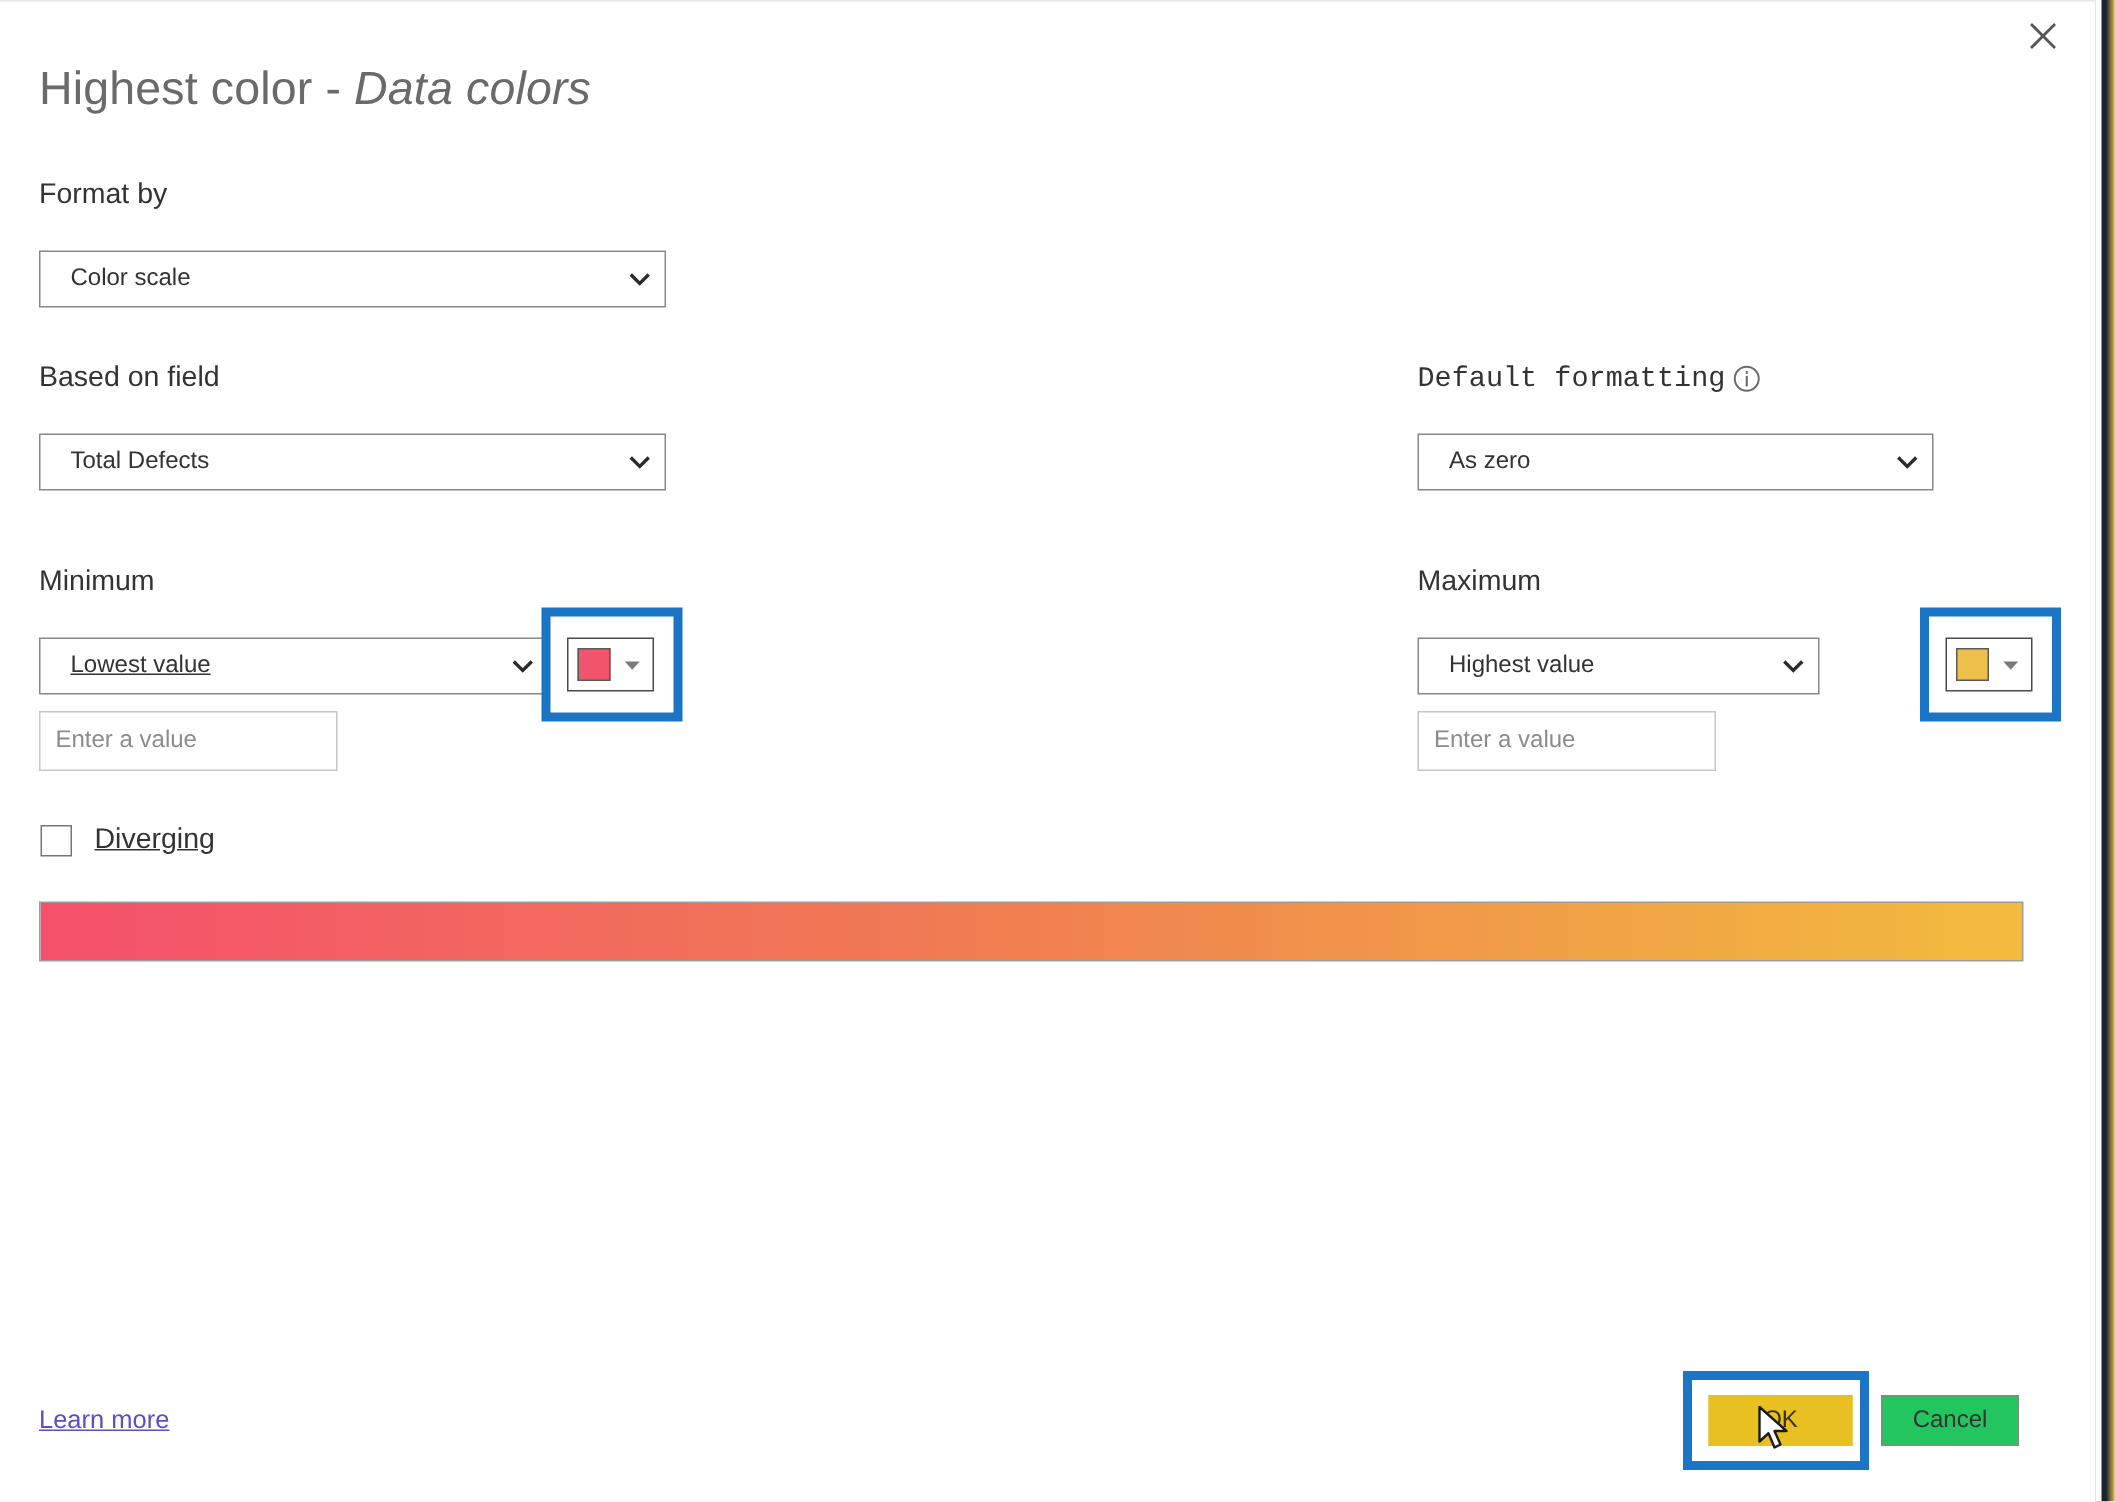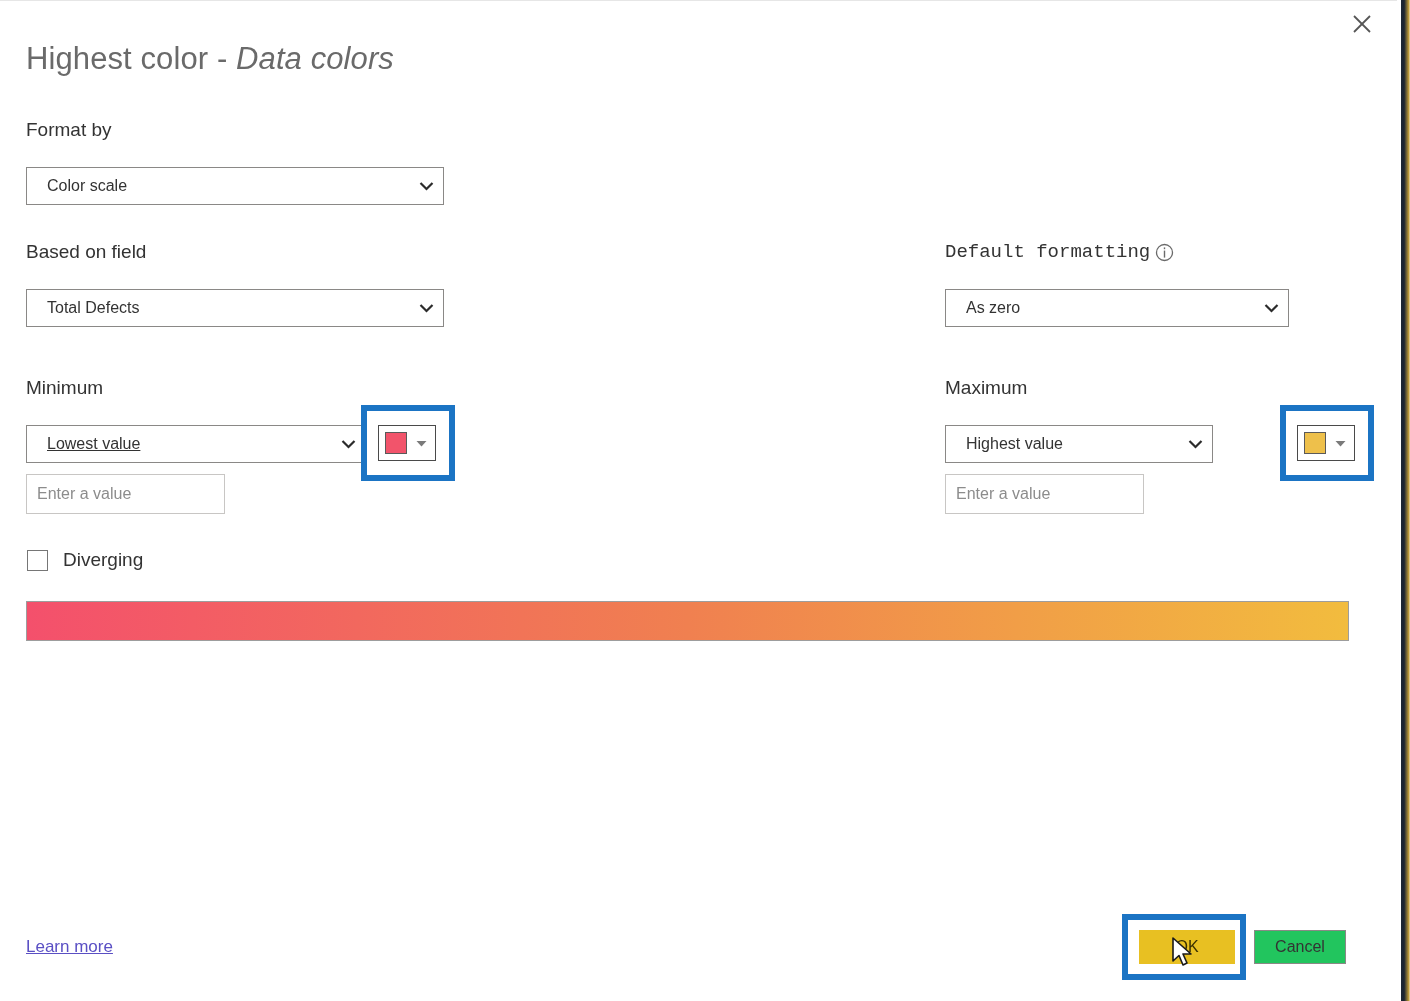--- a/index.html
+++ b/index.html
@@ -173,20 +173,21 @@
     height: 21px;
     box-sizing: border-box;
     border: 1px solid #767676;
     background: #ffffff;
   }
   .cb-label {
     margin-left: 15px;
     font-size: 19px;
     color: #333333;
     white-space: nowrap;
+    text-decoration: underline;
   }
 
   
   #gradient-bar {
     position: absolute;
     left: 26px;
     top: 600px;
     width: 1323px;
     height: 40px;
     box-sizing: border-box;

